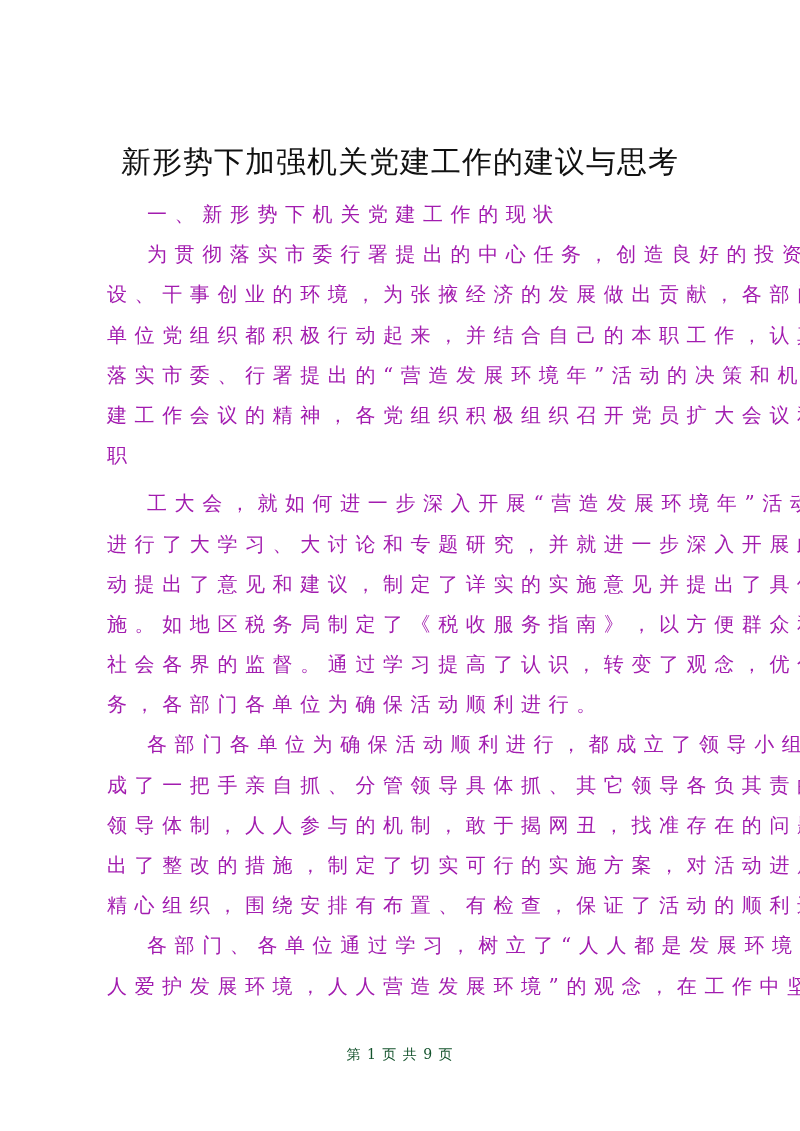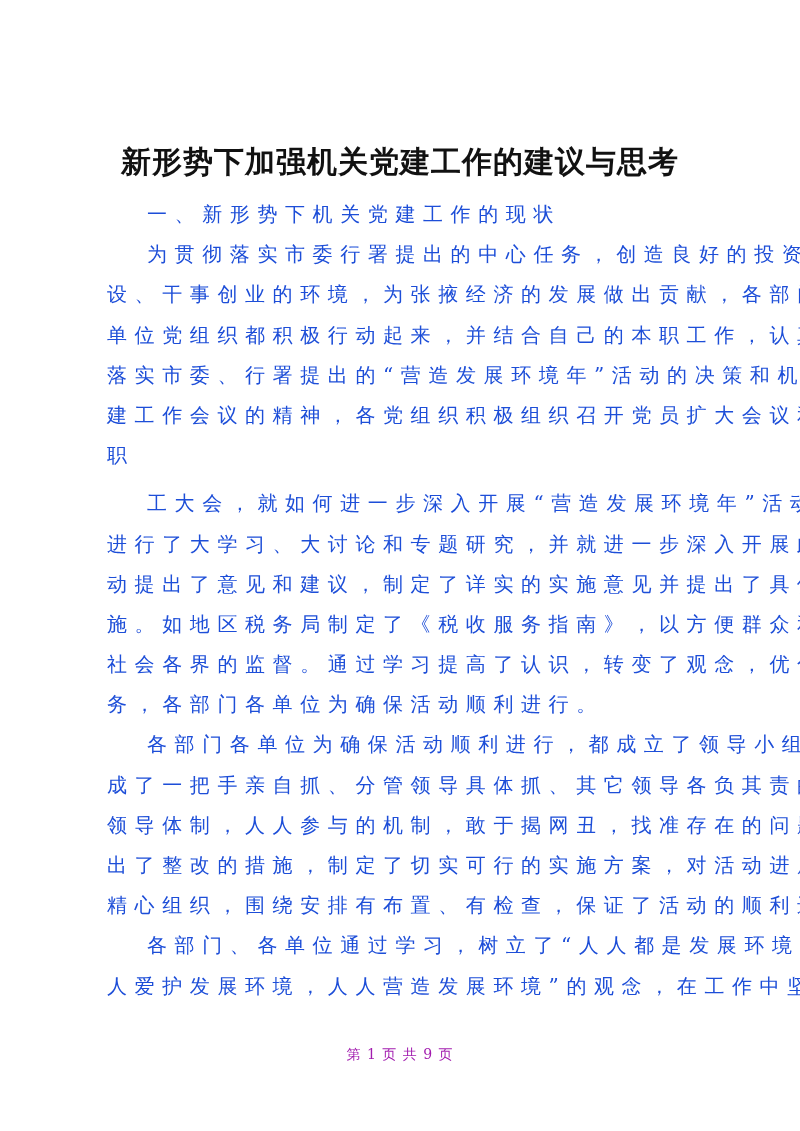--- a/index.html
+++ b/index.html
@@ -27,48 +27,48 @@
     top: 140px;
     left: 0;
     width: 800px;
     text-align: center;
     font-family: "DejaVu Sans", "Liberation Sans", sans-serif;
     font-size: 30px;
     line-height: 44px;
     letter-spacing: 1px;
     color: #111;
     margin: 0;
-    font-weight: bold;
+    font-weight: normal;
   }
   .body {
     position: absolute;
     left: 107px;
     top: 194px;
     width: 596px;
     font-size: 20px;
     line-height: 40.2px;
     letter-spacing: 7.6px;
-    color: #1d4ed8;
+    color: #a21caf;
   }
   .line {
     white-space: nowrap;
     height: 40.2px;
     overflow: visible;
   }
   .indent { padding-left: 40px; }
   .heading { padding-left: 40px; }
   .gap { height: 8px; }
   .footer {
     position: absolute;
     top: 1046px;
     left: 0;
     width: 800px;
     text-align: center;
     font-size: 14px;
-    color: #a21caf;
+    color: #14532d;
     letter-spacing: 1px;
   }
 </style>
 </head>
 <body>
 
 <div class="page">
   <h1 class="title">新形势下加强机关党建工作的建议与思考</h1>
 
   <div class="body">

